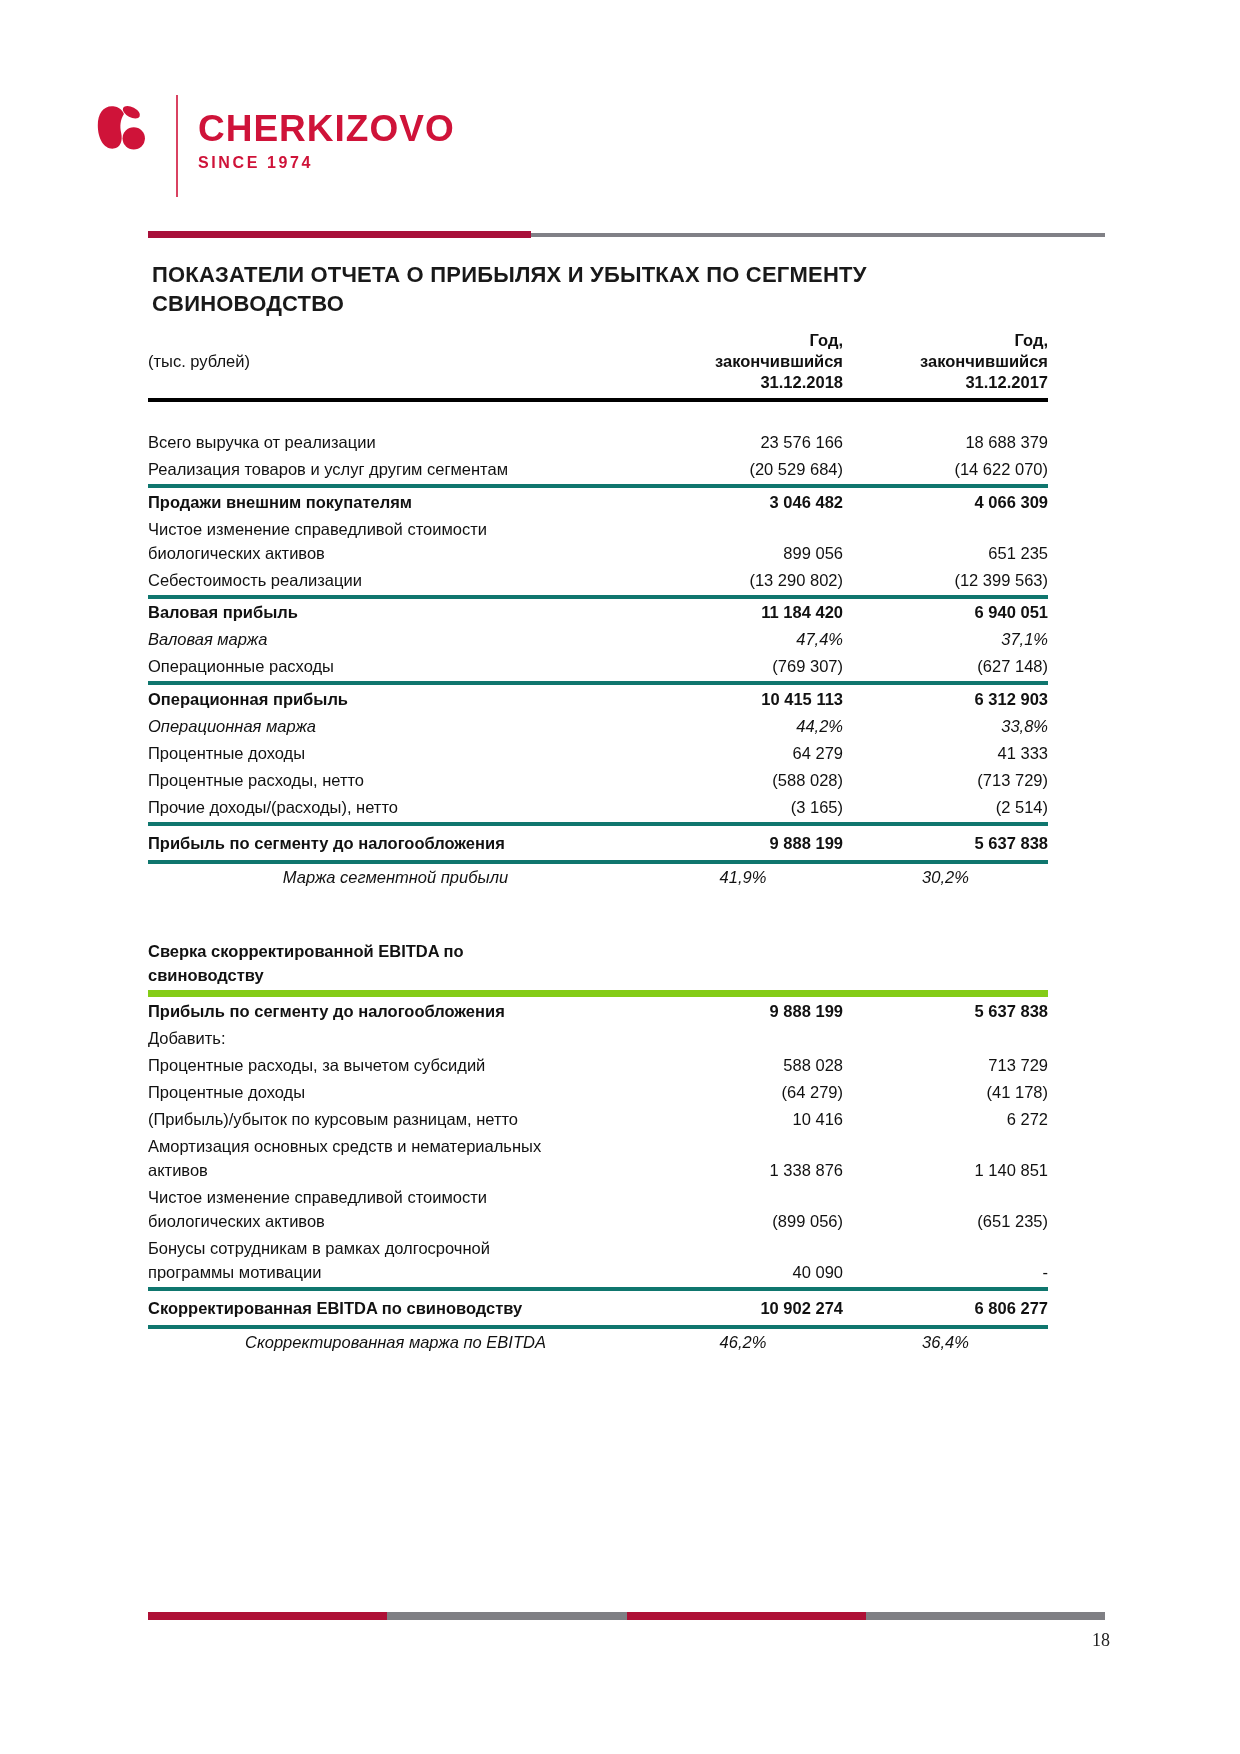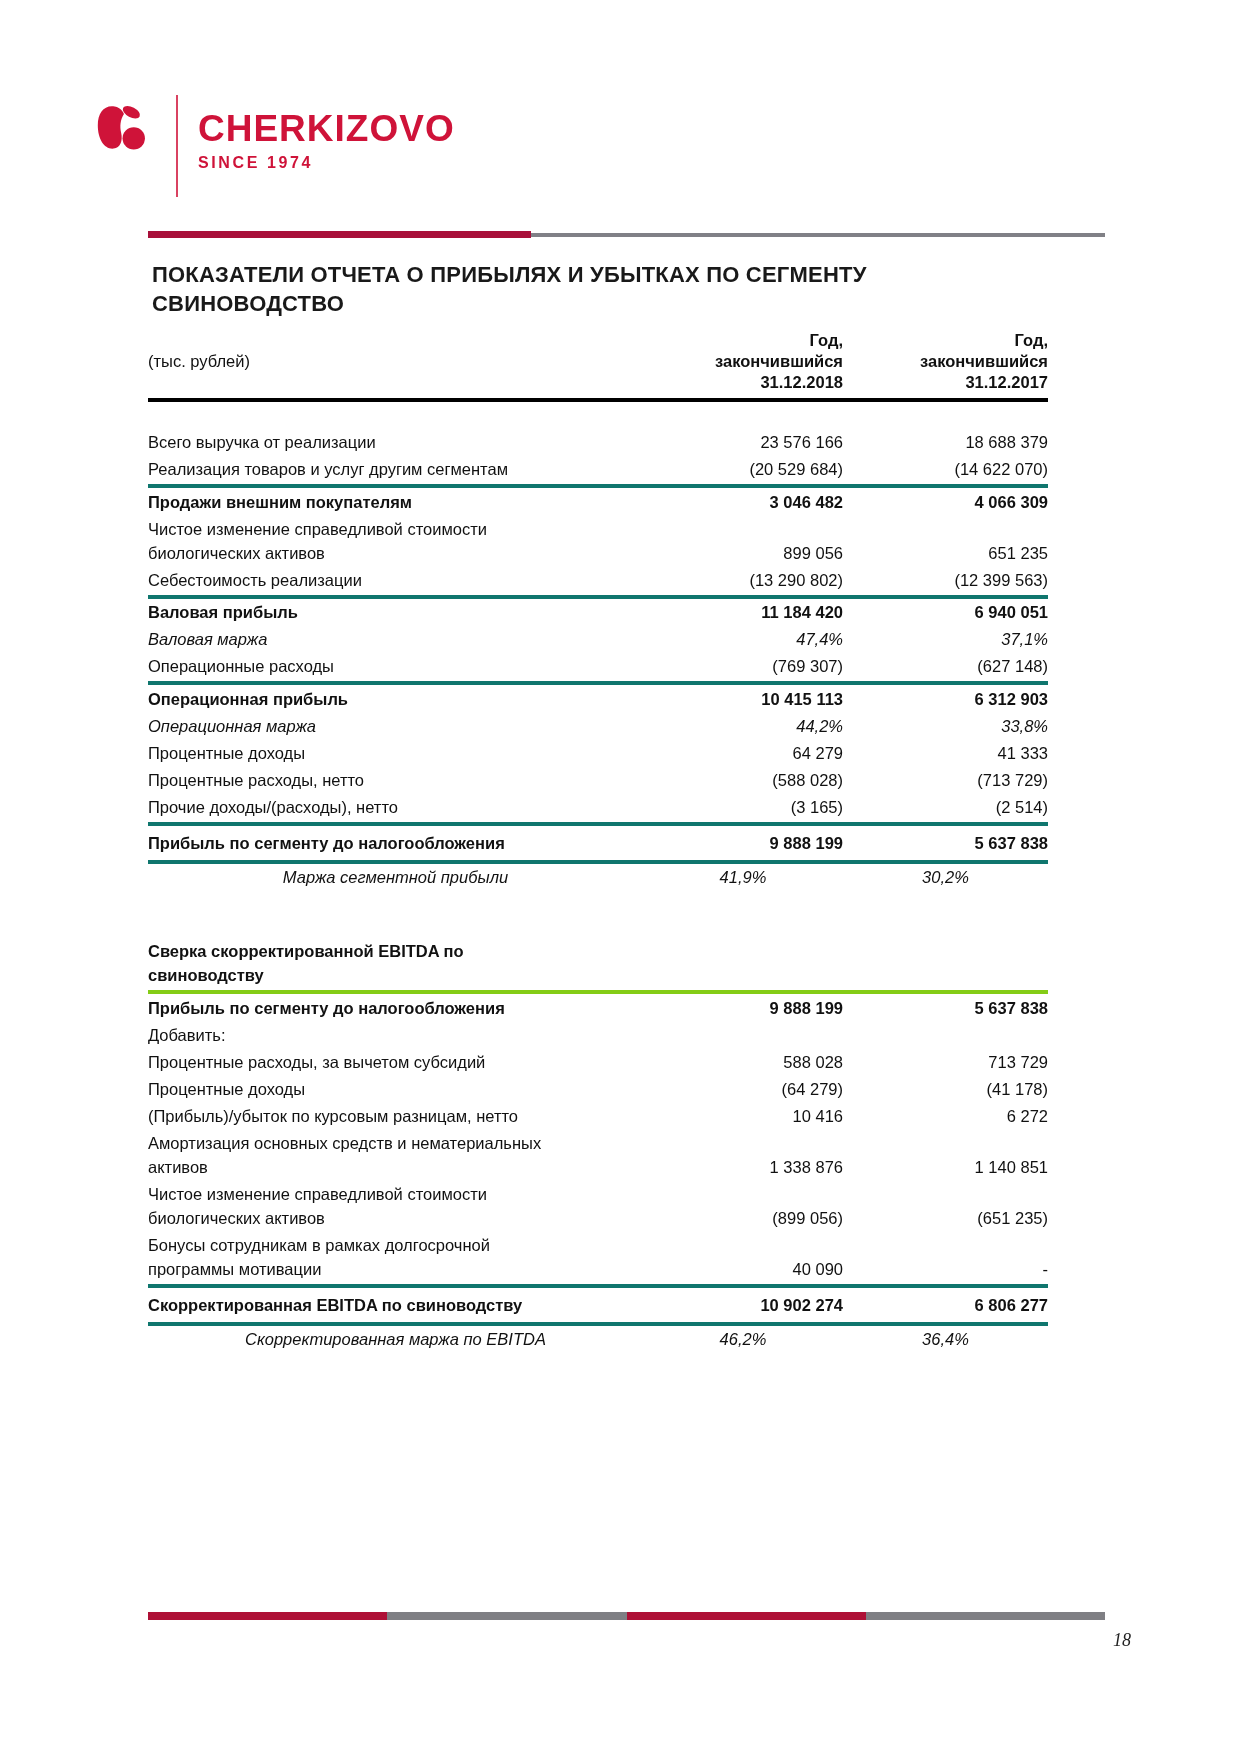--- a/index.html
+++ b/index.html
@@ -28,31 +28,31 @@
        font-size:16.5px;color:#111;}
   .fin th,.fin td{padding:1.5px 0;vertical-align:bottom;}
   .fin thead th{border-bottom:4px solid #000000;font-weight:700;padding-bottom:5px;margin-top:24px;}
   .fin thead th.unit{padding-bottom:27px;font-weight:400;text-align:left;}
   .colhead{white-space:pre-line;text-align:right;line-height:21px;}
   .lbl{text-align:left;white-space:pre-line;line-height:24px;}
   .num{text-align:right;white-space:nowrap;line-height:24px;}
   tr.bold td{font-weight:700;}
   tr.italic td{font-style:italic;}
   tr.rule-b td{border-bottom:4px solid #0f766e;padding-bottom:3px;}
-  tr.rule-b2 td{border-bottom:4px solid #84cc16;padding-bottom:3px;}
+  tr.rule-b2 td{border-bottom:7px solid #84cc16;padding-bottom:3px;}
   tr.pad td{padding-top:5px;padding-bottom:5px;}
   tr.pt td{text-align:center;}
   tr.sp-md td{height:24px;}
   tr.sp-lg td{height:44px;}
 
   
   .rule-bottom{position:absolute;top:1612px;left:148px;width:957px;height:8px;display:flex;}
   .rule-bottom span{height:8px;width:25%;}
-  .page-num{position:absolute;top:1630px;left:1092px;width:60px;text-align:center;
-            font-family:"Liberation Serif",serif;font-size:18px;color:#222;font-style:italic;}
+  .page-num{position:absolute;top:1630px;left:1092px;width:60px;text-align:left;
+            font-family:"Liberation Serif",serif;font-size:18px;color:#222;}
 </style>
 </head>
 <body>
 
 <div class="page">
 
   <div class="brand">
     <svg class="logo-icon" viewBox="0 0 60 64">
       <path fill="#cf1339" d="M21 8 C10 6 3 15 3 28 C3 43 10 54 20 53 C27 52 30 45 28 36 C26.5 29.5 27 22 31 16 C29 11 25 8.7 21 8 Z"></path>
       <ellipse fill="#cf1339" cx="39" cy="14" rx="10" ry="5.5" transform="rotate(28 39 14)"></ellipse>

